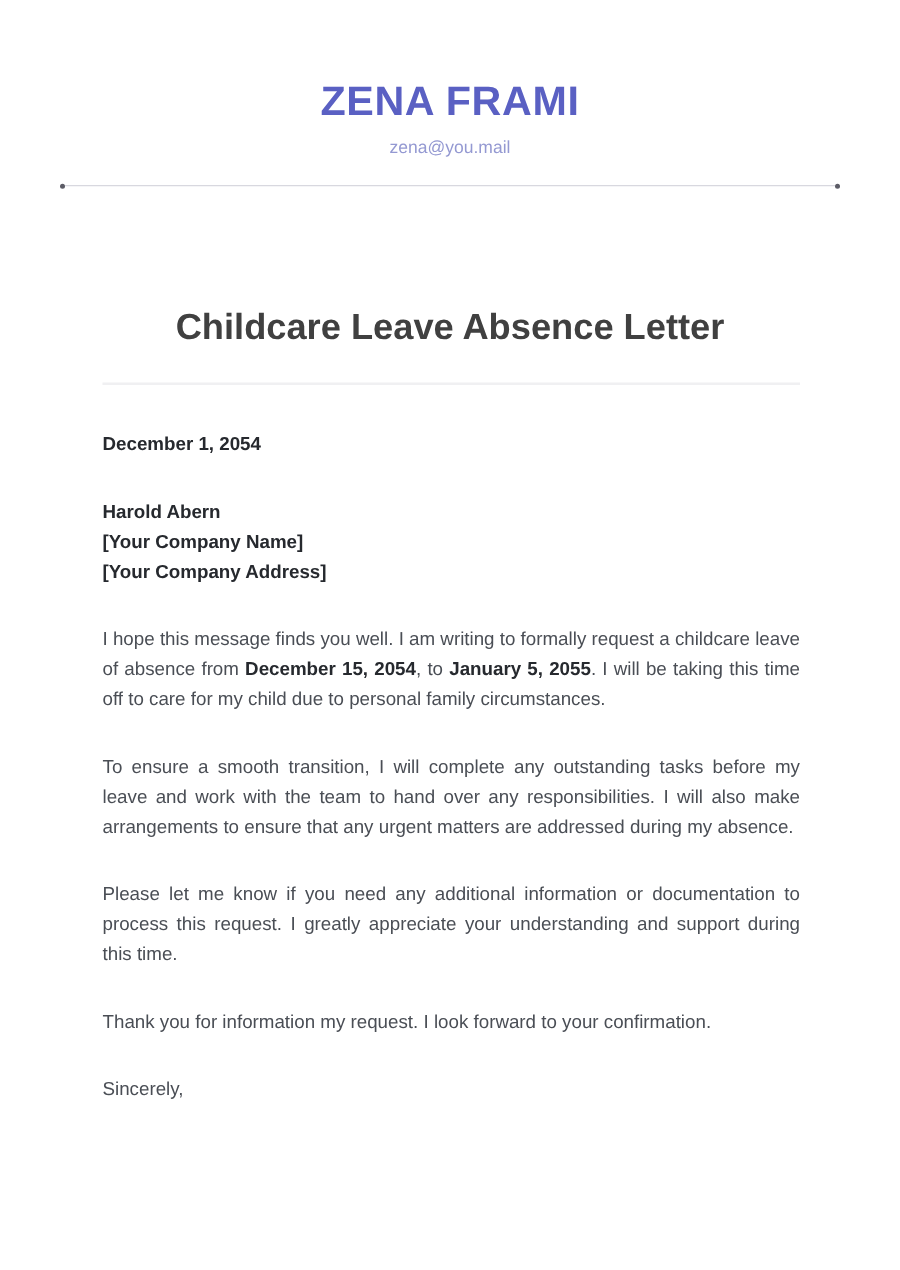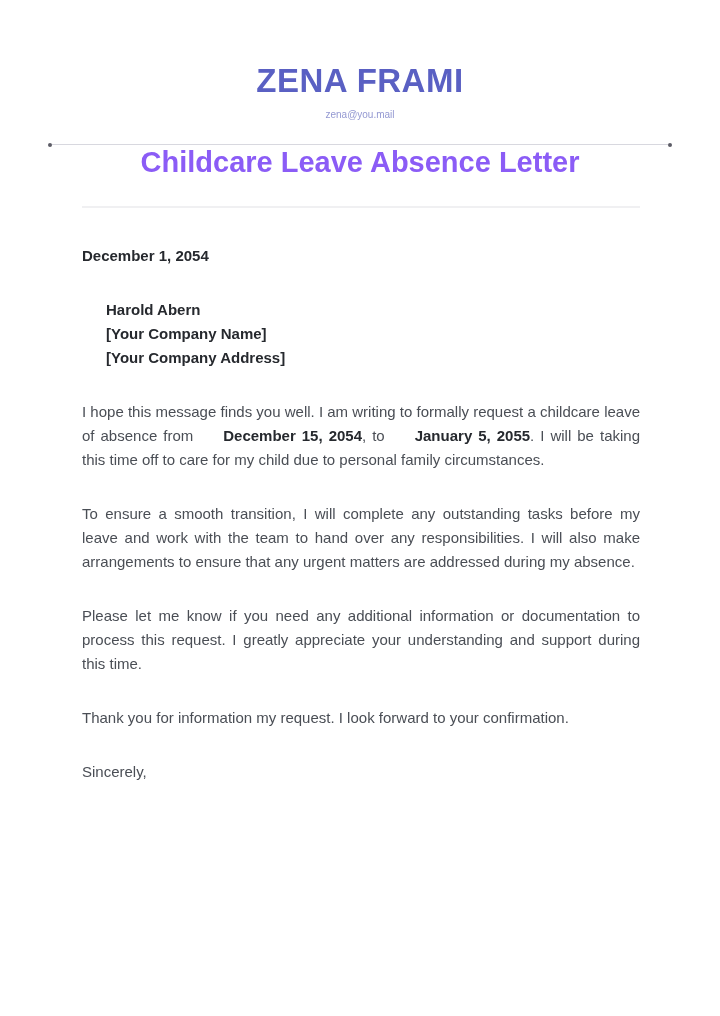--- a/index.html
+++ b/index.html
@@ -32,21 +32,21 @@
   }
   .letterhead .sender-name {
     font-size: 33px;
     font-weight: 800;
     letter-spacing: 0.5px;
     color: var(--accent);
     line-height: 1;
   }
   .letterhead .sender-email {
     margin-top: 13px;
-    font-size: 10px;
+    font-size: 14px;
     color: var(--accent-muted);
     line-height: 1;
   }
   .head-rule {
     display: flex;
     align-items: center;
     margin: 22px 48px 0 48px;
     height: 5px;
   }
   .head-rule .dot {
@@ -55,38 +55,39 @@
     border-radius: 50%;
     background: #5c5c66;
     flex: 0 0 auto;
   }
   .head-rule .line {
     flex: 1 1 auto;
     height: 0;
     border-top: 1px solid var(--rule);
   }
   .doc-title {
+    margin-top: 96px;
     text-align: center;
     font-size: 29px;
     font-weight: 700;
-    color: #8b5cf6;
+    color: #404040;
     line-height: 1.1;
   }
   .title-divider {
     margin: 27px 80px 0 82px;
     border-top: 2px solid var(--divider);
   }
   .letter-body {
     padding: 36px 80px 0 82px;
     font-size: 15px;
     line-height: 24px;
     color: var(--text-body);
   }
   .block { margin-bottom: 30px; }
-  .bold { font-weight: 700; color: var(--text-dark); margin-left: 24px; }
+  .bold { font-weight: 700; color: var(--text-dark); }
   .date-line { font-weight: 700; color: var(--text-dark); }
   .recipient-line { line-height: 24px; }
   .para { text-align: justify; }
 </style>
 </head>
 <body>
 
 <div class="page">
 
   <div class="letterhead">

